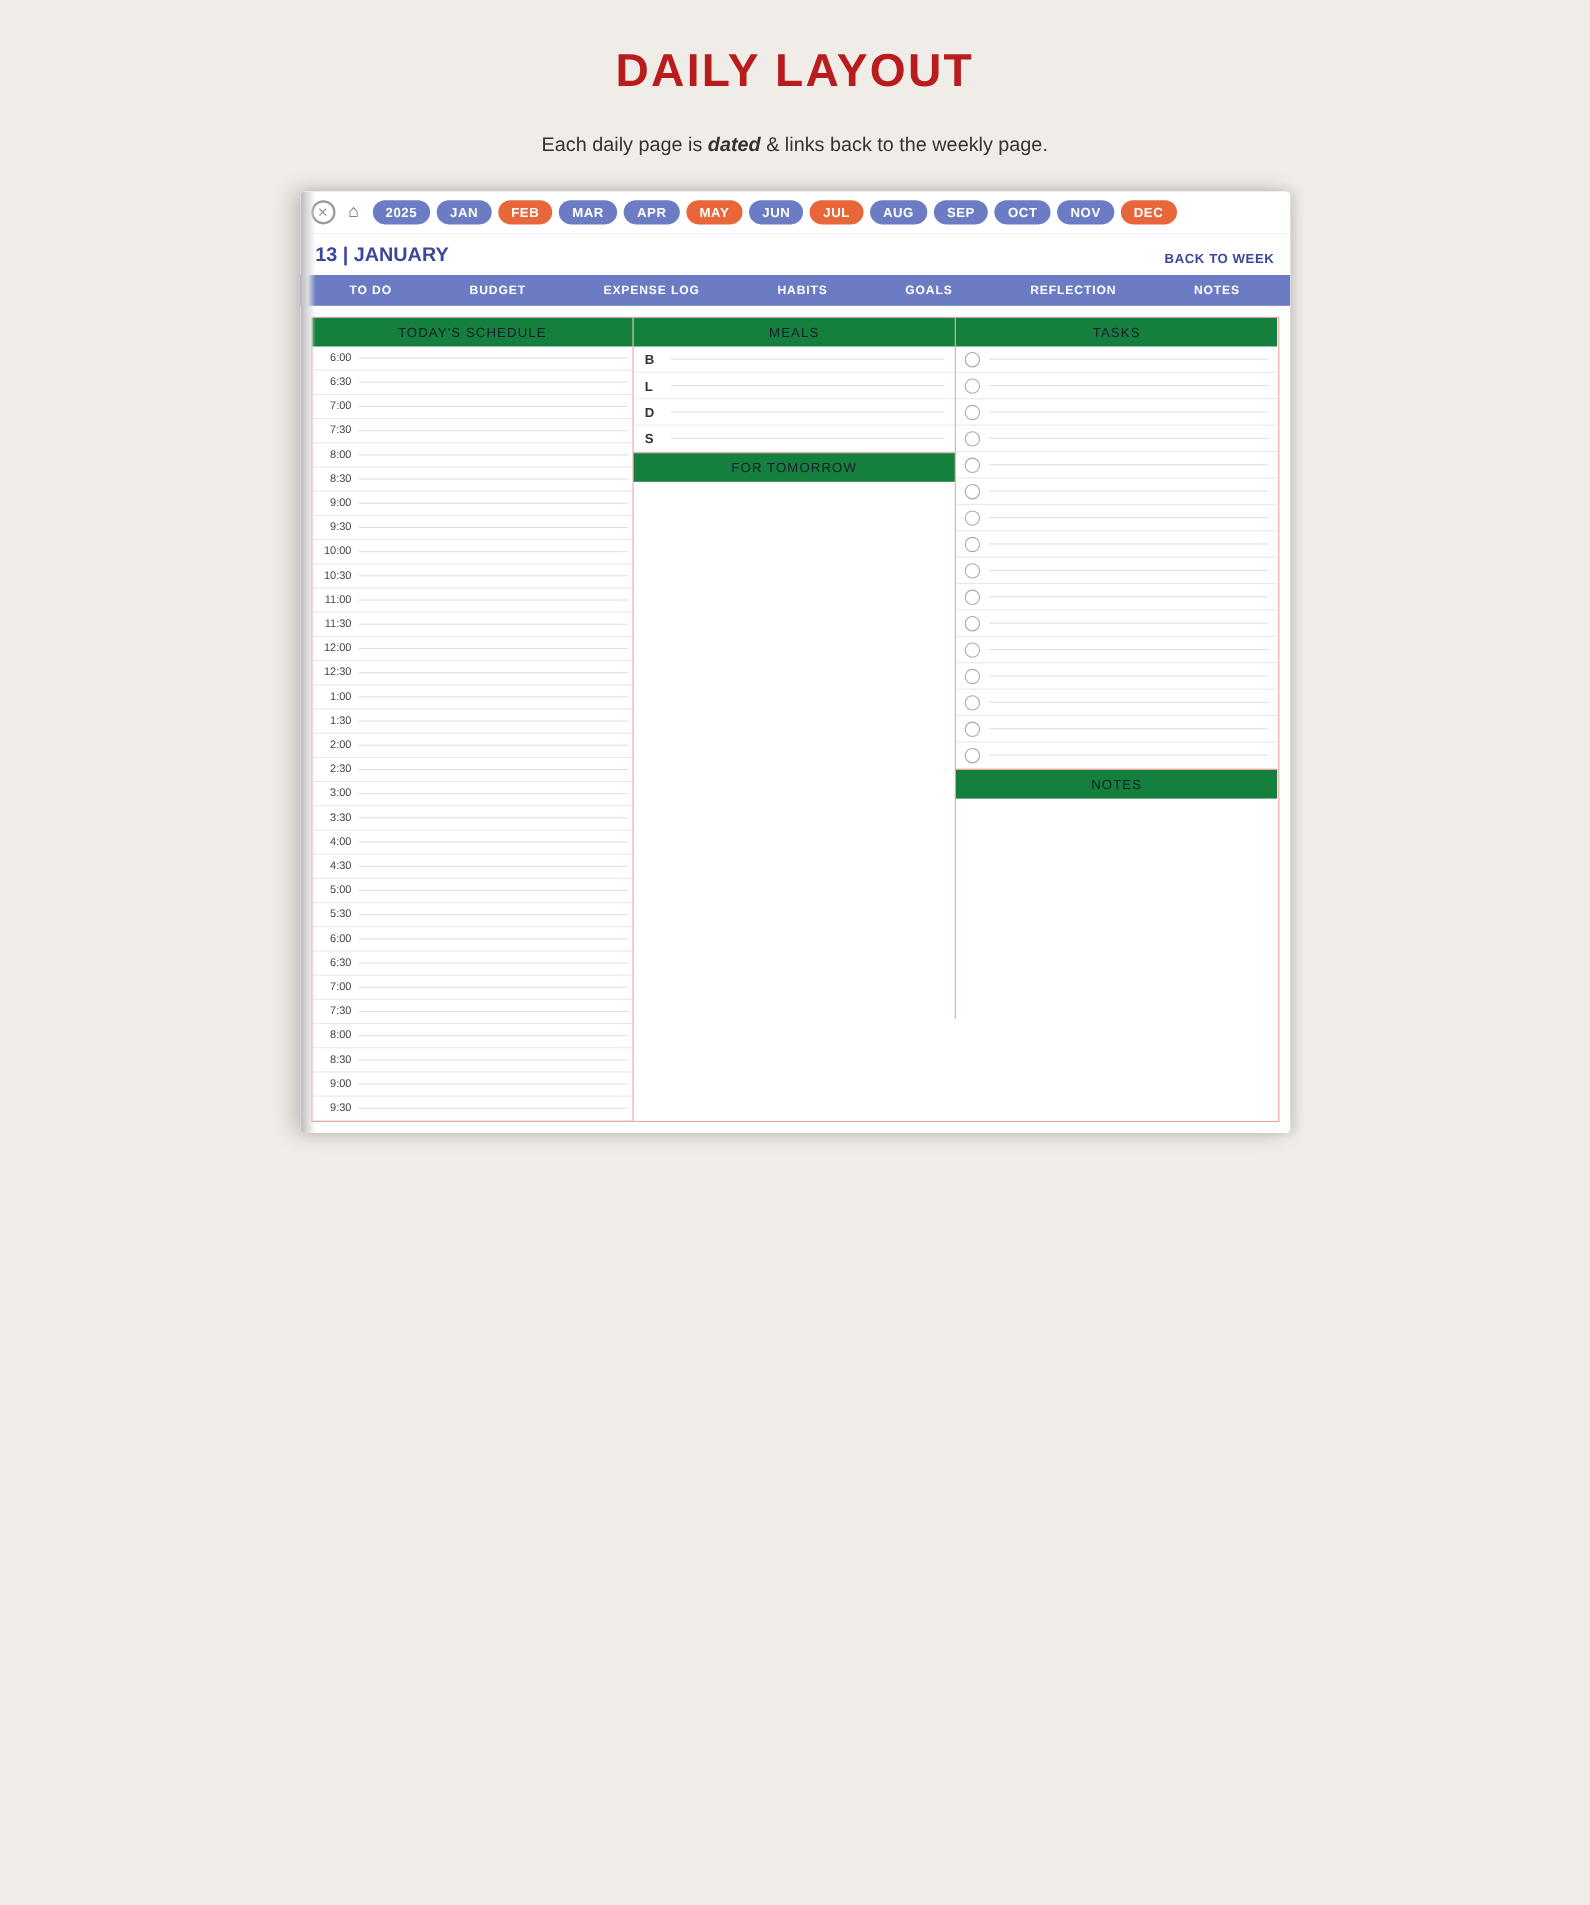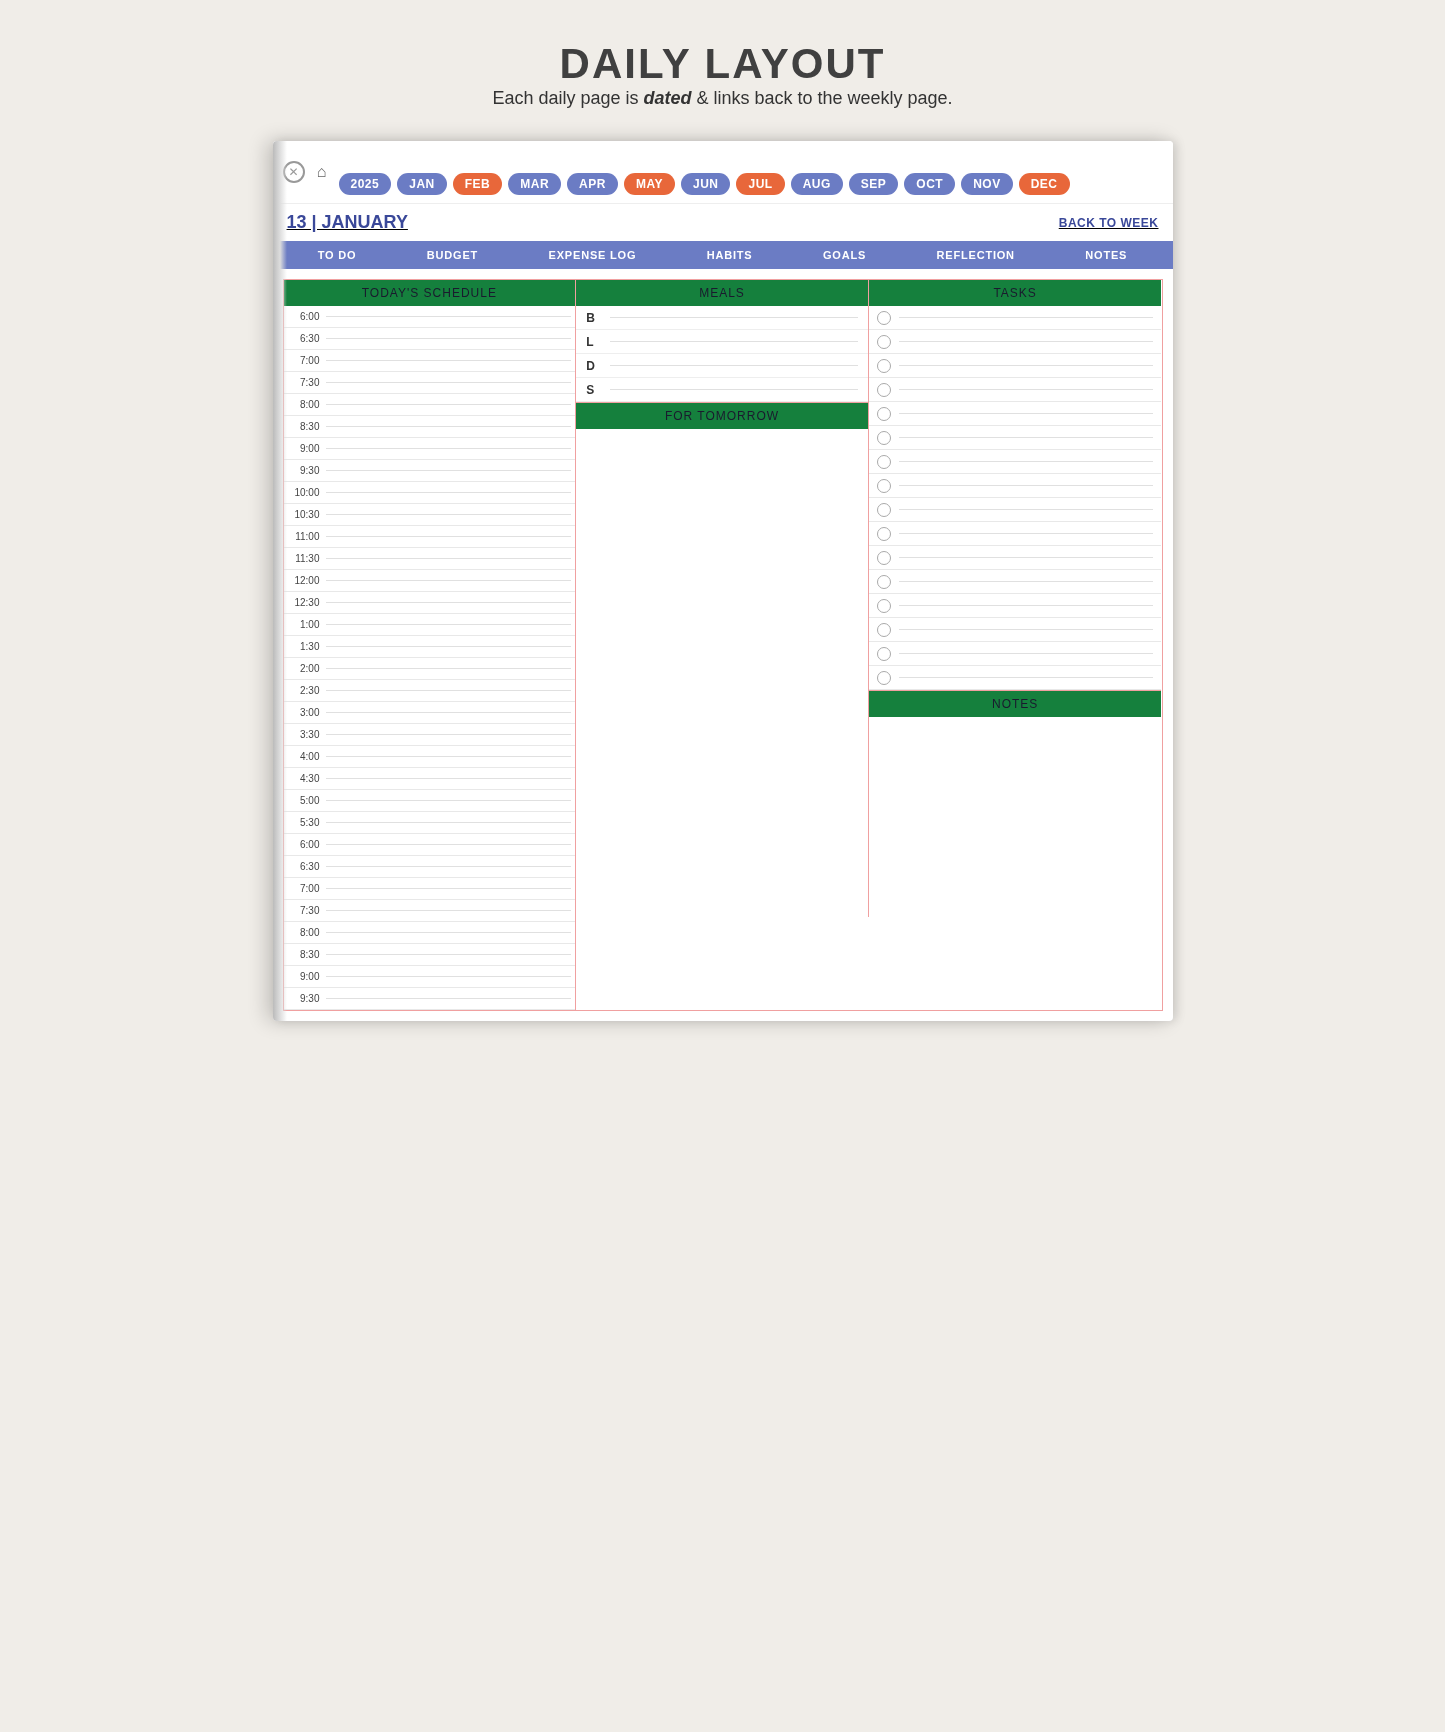--- a/index.html
+++ b/index.html
@@ -15,23 +15,23 @@
     .page-wrapper {
       width: 100%;
       max-width: 900px;
       display: flex;
       flex-direction: column;
       align-items: center;
     }
     .main-title {
       font-size: 42px;
       font-weight: 900;
-      color: #404040;
+      color: #b91c1c;
       letter-spacing: 2px;
-      margin-bottom: 0;
+      margin-bottom: 33px;
       text-align: center;
     }
     .subtitle {
       font-size: 18px;
       color: #333;
       margin-bottom: 32px;
       text-align: center;
     }
     .subtitle b {
       font-style: italic;
@@ -107,38 +107,36 @@
       cursor: pointer;
       flex-shrink: 0;
     }
     .month-pill {
       padding: 4px 12px;
       border-radius: 20px;
       font-size: 12px;
       font-weight: 700;
       cursor: pointer;
       letter-spacing: 0.5px;
-      margin-top: 24px;
     }
     .pill-blue {
       background: #6b7cc4;
       color: white;
     }
     .pill-orange {
       background: #e8673a;
       color: white;
     }
     
     .date-header {
       display: flex;
       justify-content: space-between;
-      align-items: center;
+      align-items: flex-end;
       padding: 8px 14px;
       background: white;
-      text-decoration: underline;
     }
     .date-label {
       font-size: 18px;
       font-weight: 800;
       color: #3a4899;
     }
     .back-to-week {
       font-size: 12px;
       font-weight: 700;
       color: #3a4899;

